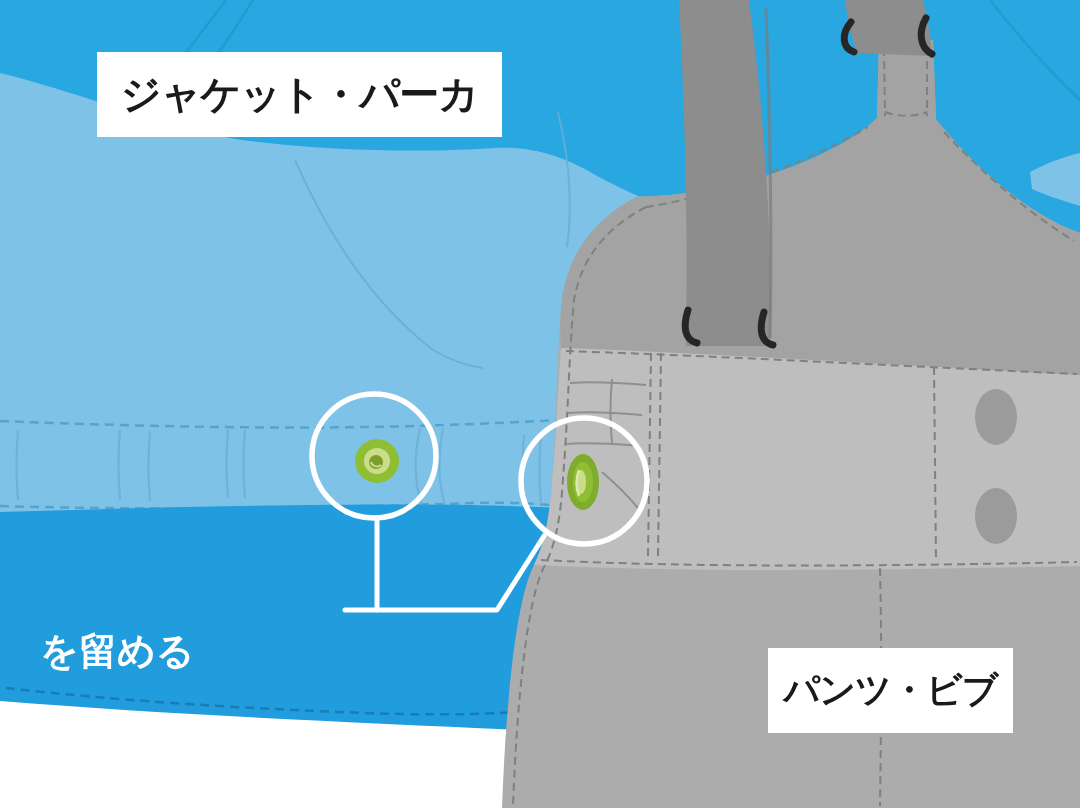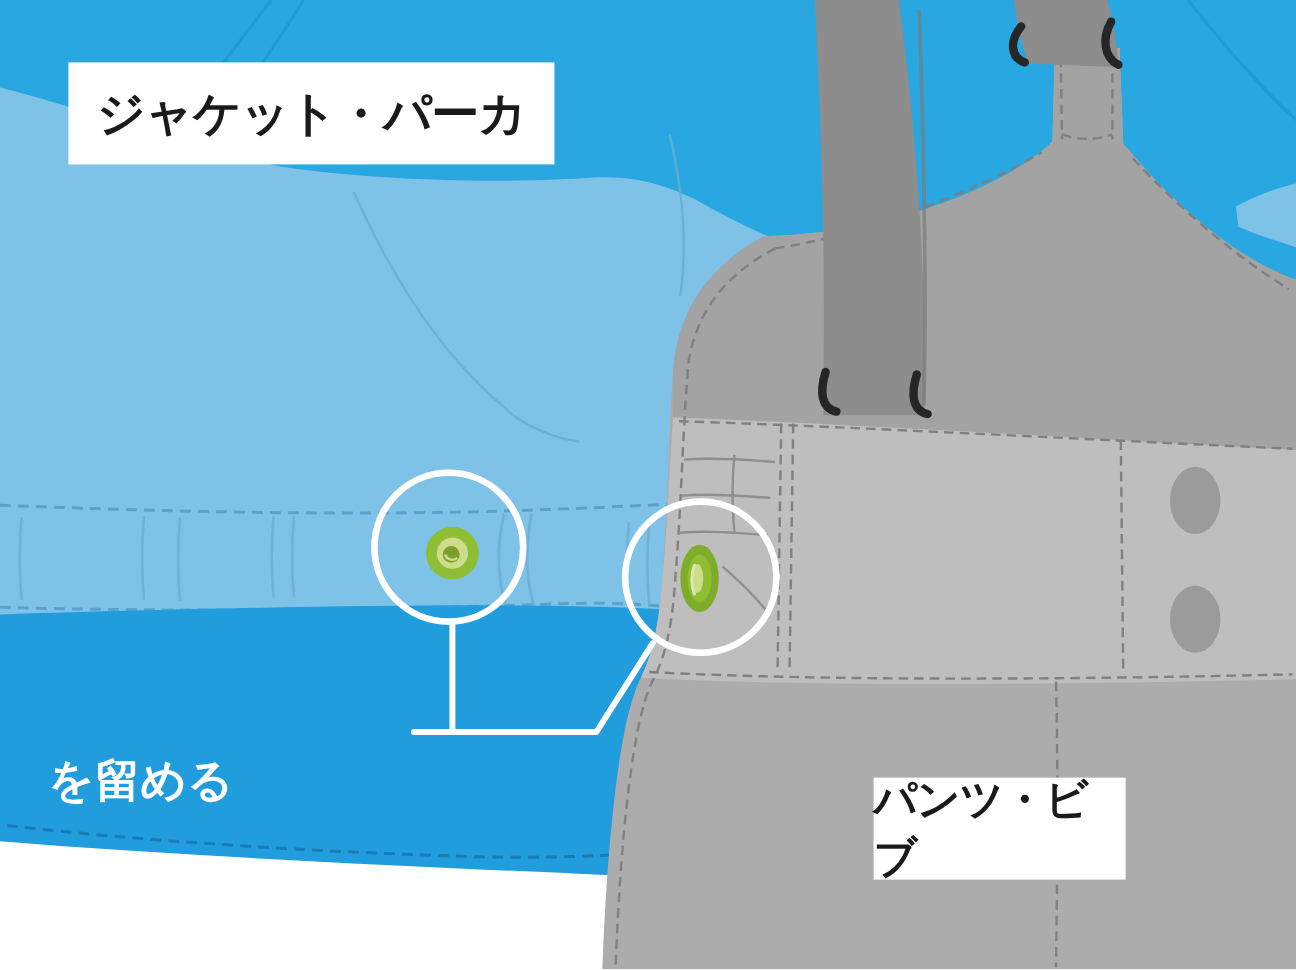--- a/index.html
+++ b/index.html
@@ -12,23 +12,24 @@
   }
   #stage svg{position:absolute;left:0;top:0;width:1080px;height:808px;display:block;}
   .tag{
     position:absolute;
     background:#ffffff;
     display:flex;align-items:center;justify-content:center;
     color:#1a1a1a;
     font-weight:bold;
     letter-spacing:-1px;
     z-index:3;
+    margin-left:40px;
   }
   .tag.jacket{left:57px;top:52px;width:405px;height:85px;font-size:40px;}
-  .tag.pants{left:728px;top:648px;width:210px;height:85px;font-size:36px;}
+  .tag.pants{left:728px;top:648px;width:245px;height:85px;font-size:36px;text-align:right;}
   .note{
     position:absolute;
     left:40px;top:582px;
     z-index:3;
     color:#ffffff;
     font-weight:bold;
     font-size:38px;
     line-height:1.22;
     letter-spacing:0px;
     white-space:pre-line;

